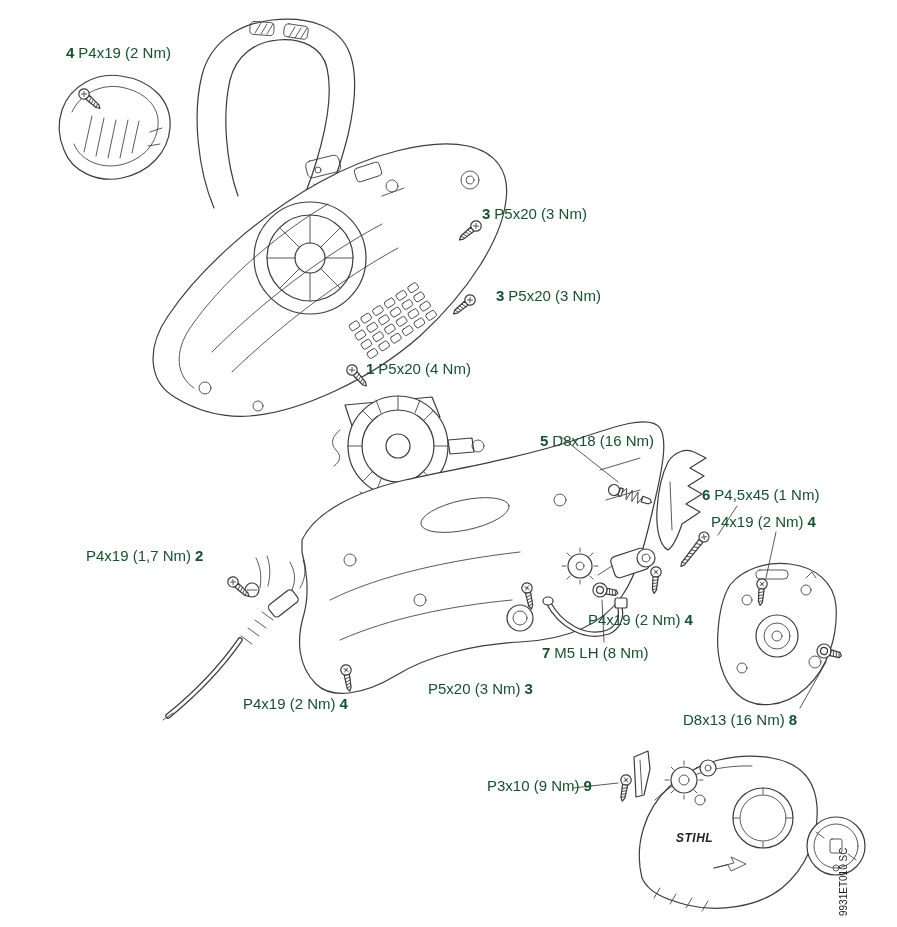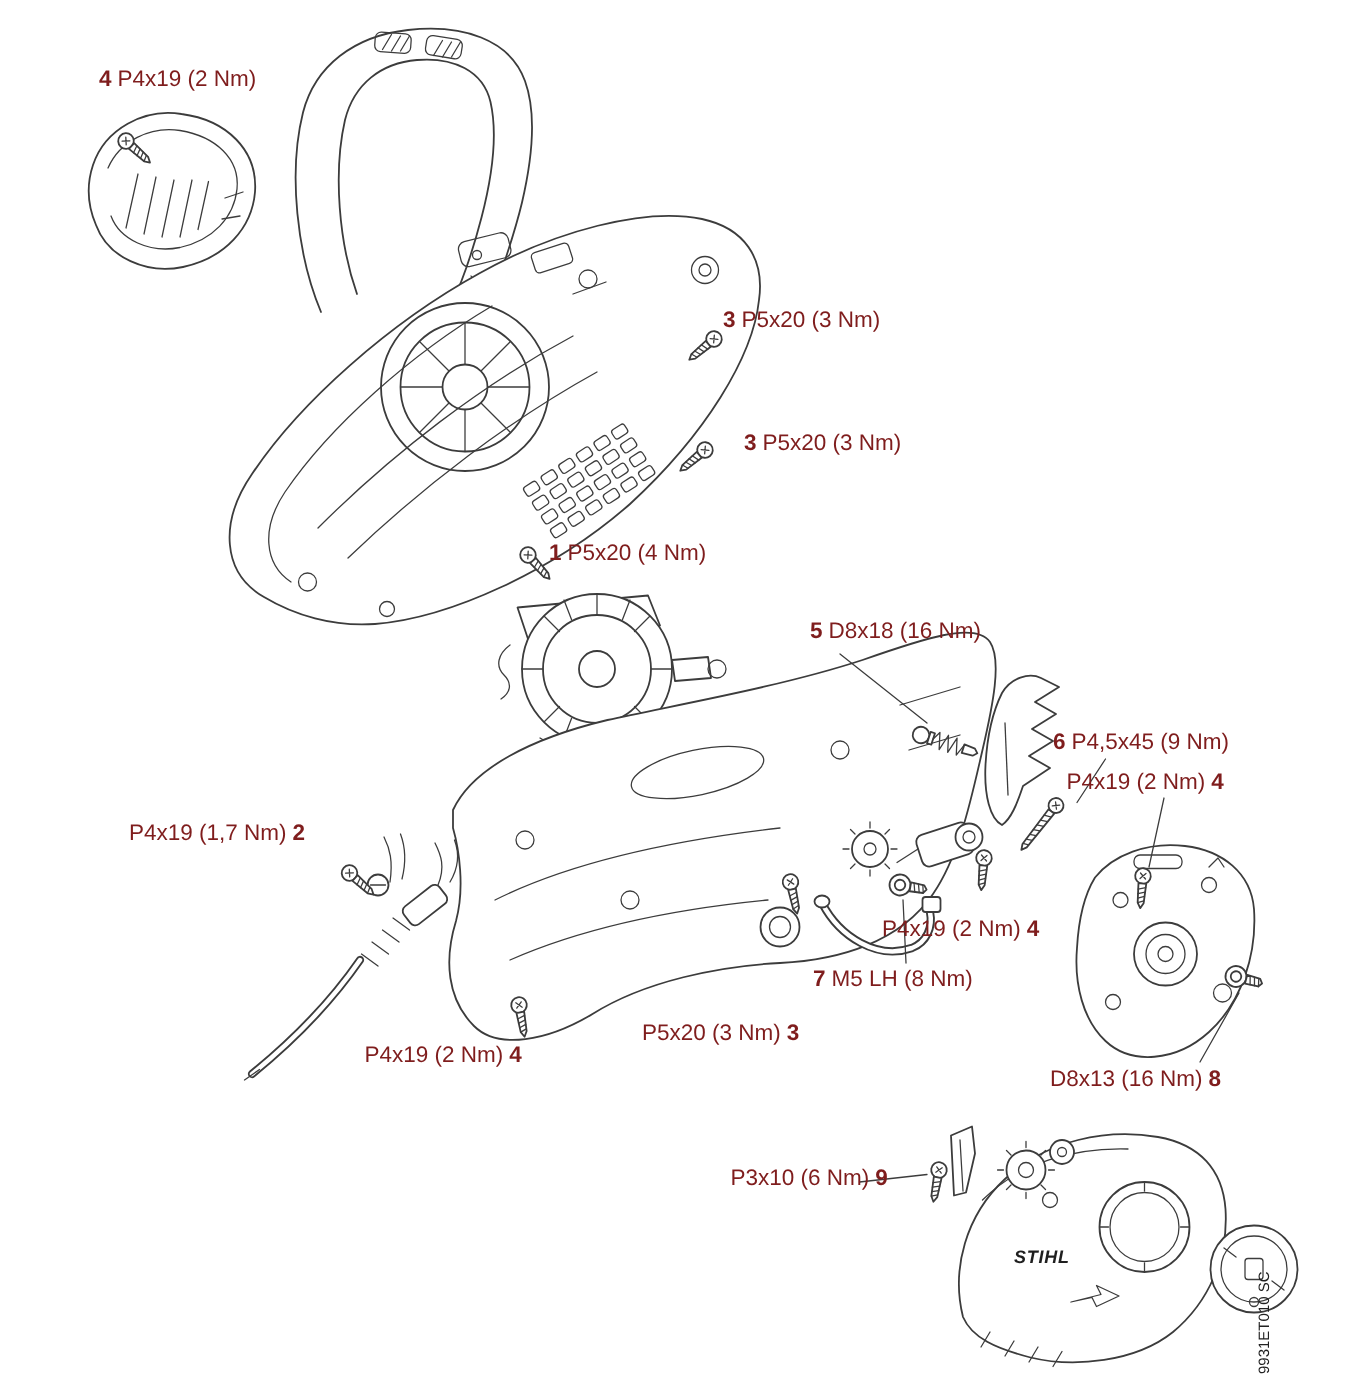--- a/index.html
+++ b/index.html
@@ -5,21 +5,21 @@
   html,body{margin:0;padding:0;background:#ffffff;}
   #stage{position:relative;width:897px;height:927px;background:#ffffff;overflow:hidden;
          font-family:"Liberation Sans",sans-serif;}
   #art{position:absolute;left:0;top:0;}
   .ln{fill:none;stroke:#3c3c3c;stroke-width:1.2;stroke-linecap:round;stroke-linejoin:round;}
   .thin{stroke-width:0.85;}
   .fw{fill:#ffffff;}
   .dbl{fill:none;stroke:#3c3c3c;stroke-width:5.5;stroke-linecap:round;}
   .dblcore{fill:none;stroke:#ffffff;stroke-width:3;stroke-linecap:round;}
   .brand{font:italic 700 12px "Liberation Sans",sans-serif;fill:#1f1f1f;letter-spacing:.5px;}
-  .label{position:absolute;font-size:15px;line-height:18px;color:#7f1d1d;white-space:nowrap;}
+  .label{position:absolute;font-size:15px;line-height:18px;color:#14532d;white-space:nowrap;}
   .label b{font-weight:700;}
   .nf b{margin-right:4px;}
   .nl b{margin-left:4px;}
   .wm{position:absolute;left:838px;top:916px;font-size:10px;color:#222;
       transform:rotate(-90deg);transform-origin:0 0;white-space:nowrap;}
 </style>
 </head>
 <body>
 
 <div id="stage">
@@ -266,45 +266,45 @@
   </div>
   <div class="label nf" style="left:482px;top:205px">
     <b>3</b><span>P5x20 (3 Nm)</span>
   </div>
   <div class="label nf" style="left:496px;top:287px">
     <b>3</b><span>P5x20 (3 Nm)</span>
   </div>
   <div class="label nf" style="left:366px;top:360px">
     <b>1</b><span>P5x20 (4 Nm)</span>
   </div>
-  <div class="label nf" style="left:540px;top:412px">
+  <div class="label nf" style="left:540px;top:432px">
     <b>5</b><span>D8x18 (16 Nm)</span>
   </div>
   <div class="label nf" style="left:702px;top:486px">
-    <b>6</b><span>P4,5x45 (9 Nm)</span>
+    <b>6</b><span>P4,5x45 (1 Nm)</span>
   </div>
   <div class="label nl" style="left:711px;top:513px">
     <span>P4x19 (2 Nm)</span><b>4</b>
   </div>
   <div class="label nl" style="left:86px;top:547px">
     <span>P4x19 (1,7 Nm)</span><b>2</b>
   </div>
   <div class="label nl" style="left:588px;top:611px">
     <span>P4x19 (2 Nm)</span><b>4</b>
   </div>
   <div class="label nl" style="left:428px;top:680px">
     <span>P5x20 (3 Nm)</span><b>3</b>
   </div>
   <div class="label nf" style="left:542px;top:644px">
     <b>7</b><span>M5 LH (8 Nm)</span>
   </div>
   <div class="label nl" style="left:243px;top:695px">
     <span>P4x19 (2 Nm)</span><b>4</b>
   </div>
-  <div class="label nl" style="left:700px;top:711px">
+  <div class="label nl" style="left:683px;top:711px">
     <span>D8x13 (16 Nm)</span><b>8</b>
   </div>
   <div class="label nl" style="left:487px;top:777px">
-    <span>P3x10 (6 Nm)</span><b>9</b>
+    <span>P3x10 (9 Nm)</span><b>9</b>
   </div>
 
   <div class="wm">9931ET010 SC</div>
 </div>
 
 </body></html>

